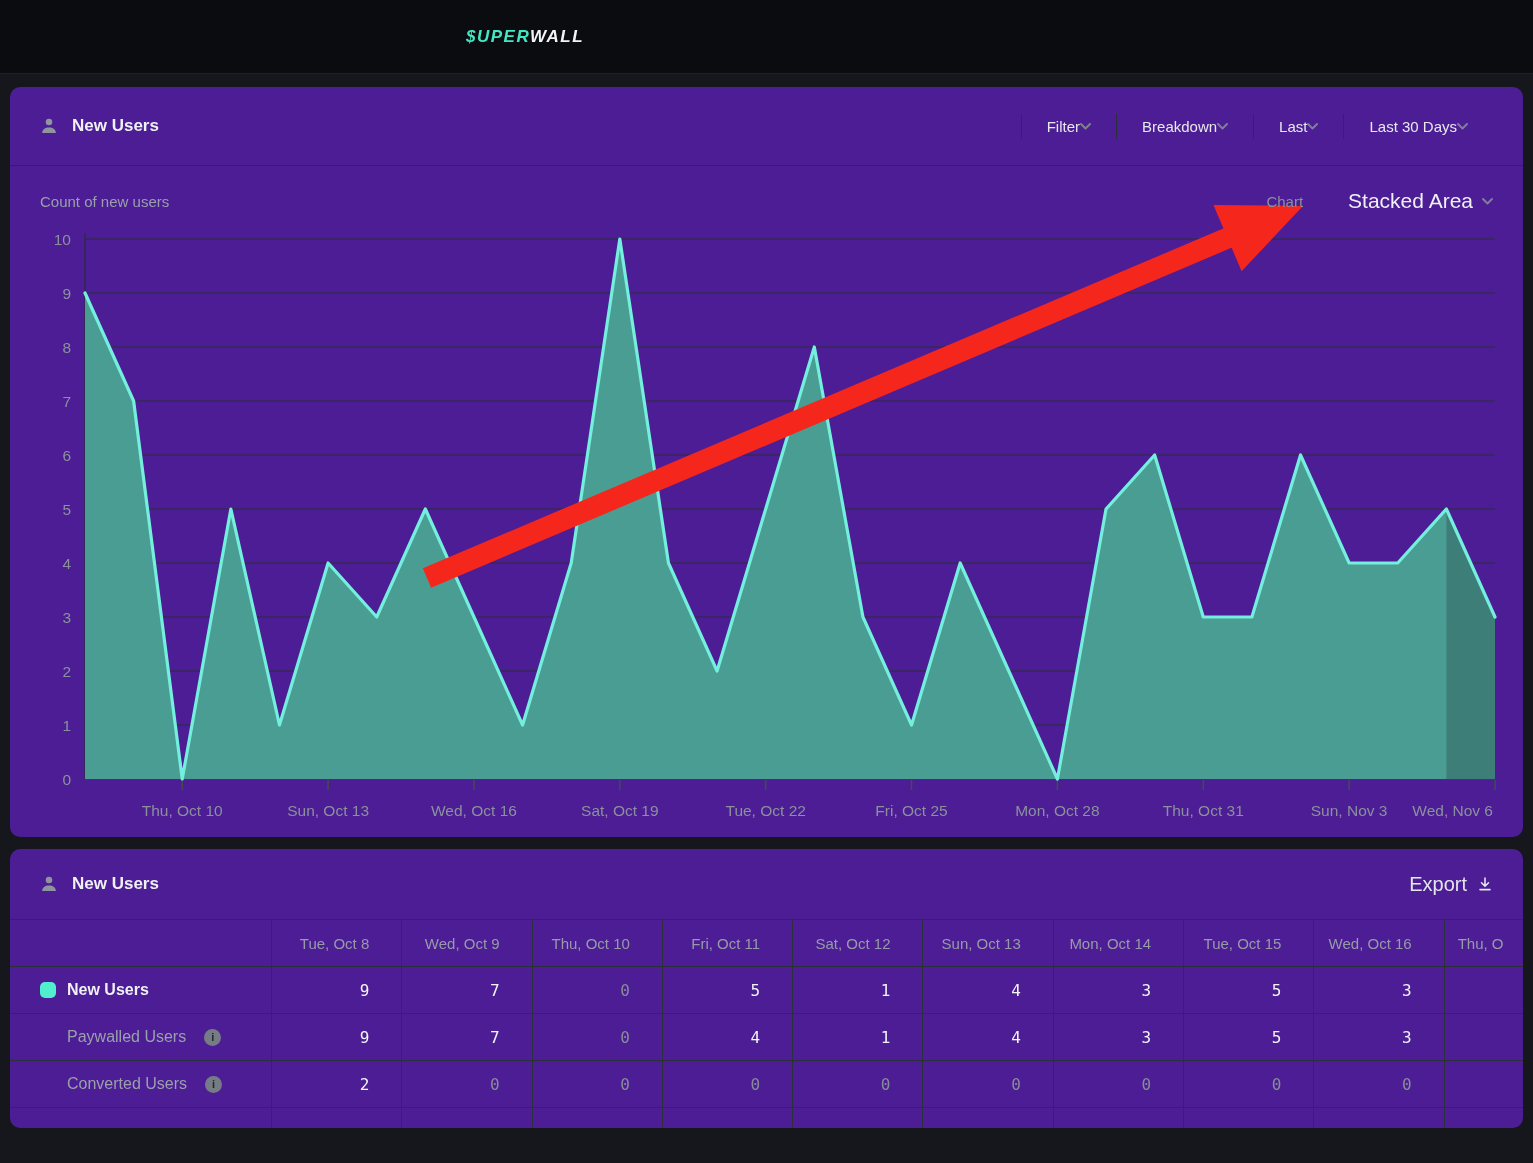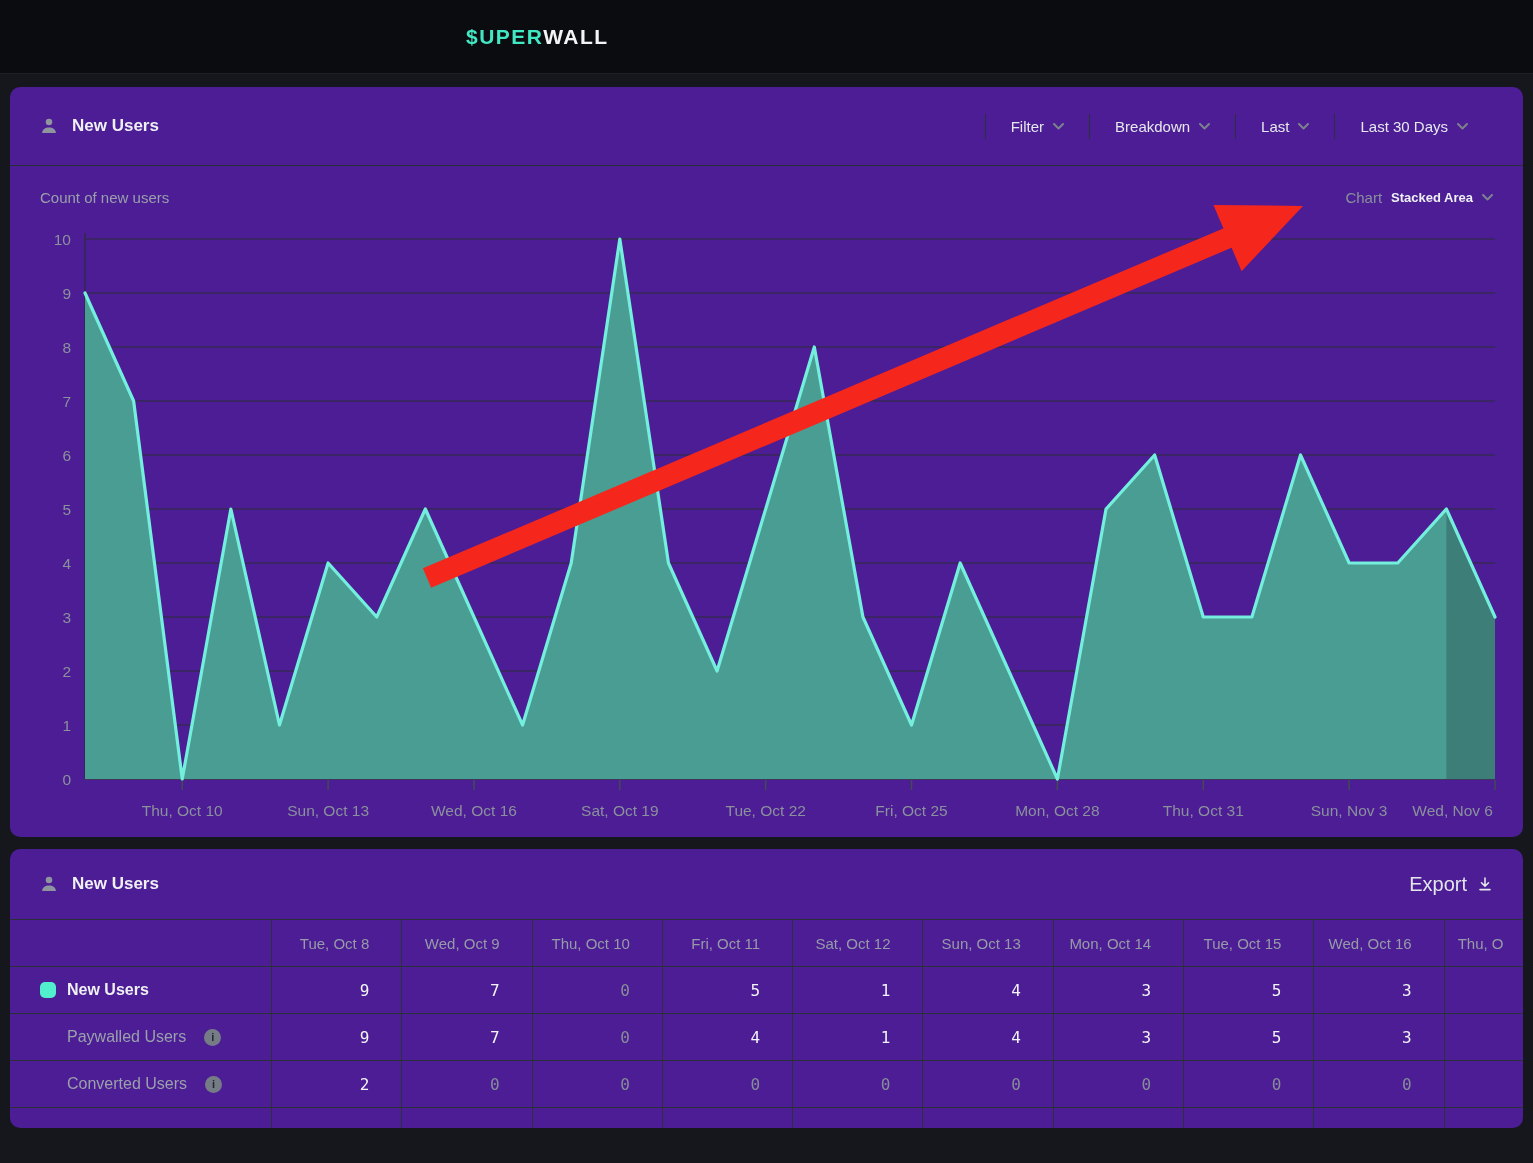--- a/index.html
+++ b/index.html
@@ -2,51 +2,51 @@
 <html><head>
 <meta charset="utf-8">
 <style>
   * { margin:0; padding:0; box-sizing:border-box; }
   html,body { width:1533px; height:1163px; overflow:hidden; }
   body { background:#15171c; font-family:"Liberation Sans", sans-serif; color:#eef0f3; }
 
   
   .nav { height:74px; background:#0b0c0f; border-bottom:1px solid #1d2026;
          display:flex; align-items:center; padding-left:466px; }
-  .logo { font-size:21px; font-weight:800; letter-spacing:1.5px; cursor:pointer; }
+  .logo { font-size:17px; font-weight:800; letter-spacing:1.5px; cursor:pointer;font-style:italic; }
   .logo .teal { color:#41e8c4; }
   .logo .rest { color:#f2f4f6; }
 
   main { padding:13px 10px 0 10px; }
   .card { background:#4c1d95; border-radius:10px; position:relative; overflow:hidden; }
 
   
   .chart-card { height:750px; margin-bottom:12px; }
   .card-head { height:79px; display:flex; align-items:center; justify-content:space-between;
                padding:0 30px; position:relative; z-index:2; }
   .chart-card .card-head { border-bottom:1px solid #2a2d35; }
   .head-left { display:flex; align-items:center; gap:14px; }
   .card-title { font-size:17px; font-weight:700; color:#eef0f3; }
   .person { width:18px; height:18px; }
   .person circle, .person path { fill:#8f959f; }
 
   .controls { display:flex; align-items:center; }
   .sep { width:1px; height:25px; background:#2b2f37; }
-  .control { display:flex; align-items:center; gap:9px; padding:0 25px;
+  .control { display:flex; align-items:center; padding:0 25px;
              font-size:15px; font-weight:500; color:#e6e9ec; background:none; border:none;
              font-family:inherit; cursor:pointer; }
   .chev { width:11px; height:7px; }
   .chev path { stroke:#7c828d; stroke-width:2; fill:none; stroke-linecap:round; stroke-linejoin:round; }
 
   .card-sub { display:flex; align-items:center; justify-content:space-between;
               padding:23px 30px 0 30px; position:relative; z-index:2; }
   .sub-label { font-size:15px; color:#99a0ab; }
   .chart-type { display:flex; align-items:center; gap:9px; cursor:pointer; }
   .chart-type .k { font-size:15px; color:#8a919c; }
-  .chart-type .v { font-size:13px; font-weight:700; color:#eef0f3; }
+  .chart-type .v { font-size:21px; font-weight:400; color:#eef0f3;margin-left:36px; }
 
   #chart-svg { position:absolute; left:0; top:0; width:1513px; height:750px; z-index:1; }
 
   
   .table-card { height:279px; }
   .table-card .card-head { height:71px; border-bottom:1px solid #2b2f37; }
   .export-btn { display:flex; align-items:center; gap:10px; background:none; border:none;
                 color:#e2e5e9; font-size:20px; font-family:inherit; cursor:pointer; }
   .dl-icon { width:16px; height:16px; }
   .dl-icon path { stroke:#e2e5e9; stroke-width:1.6; fill:none; stroke-linecap:round; stroke-linejoin:round; }

